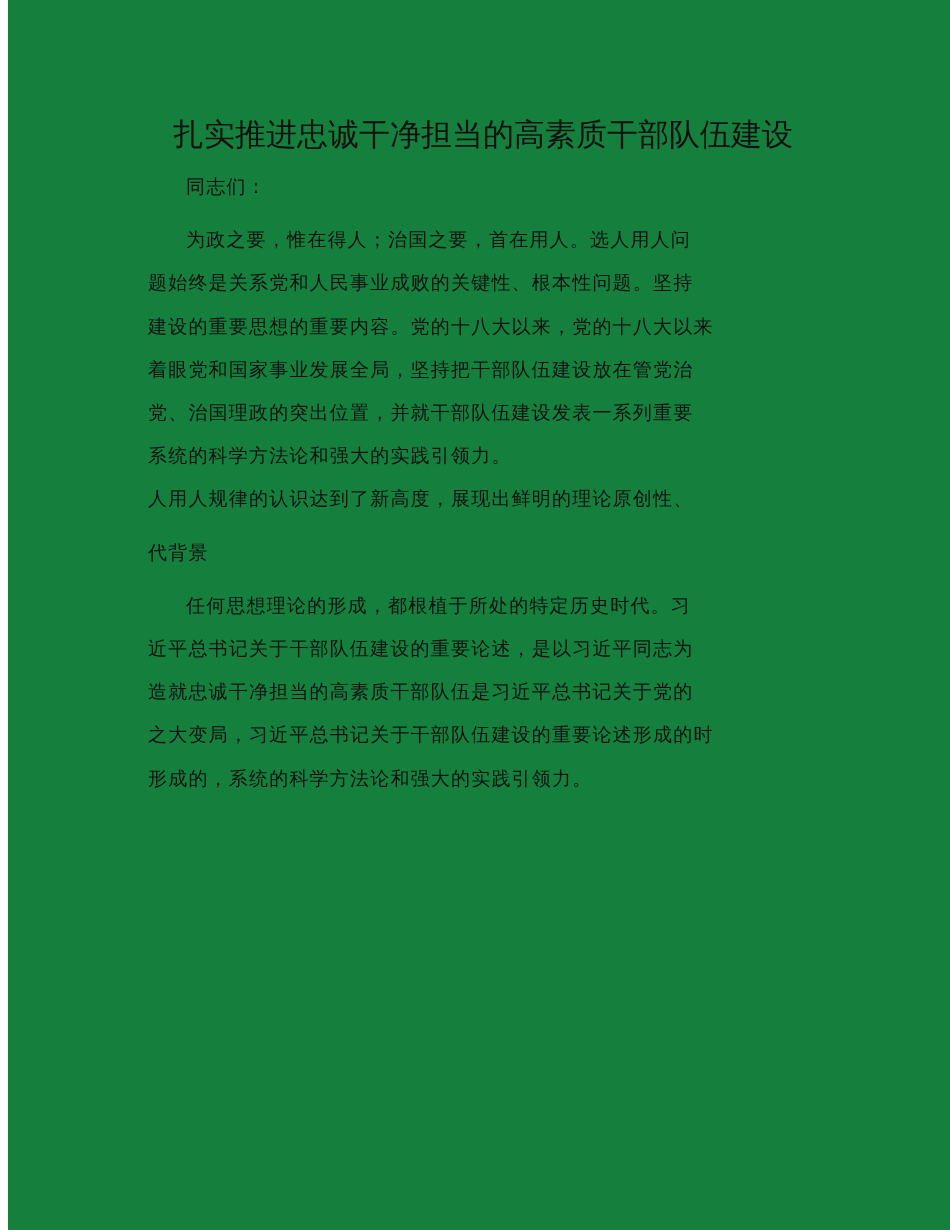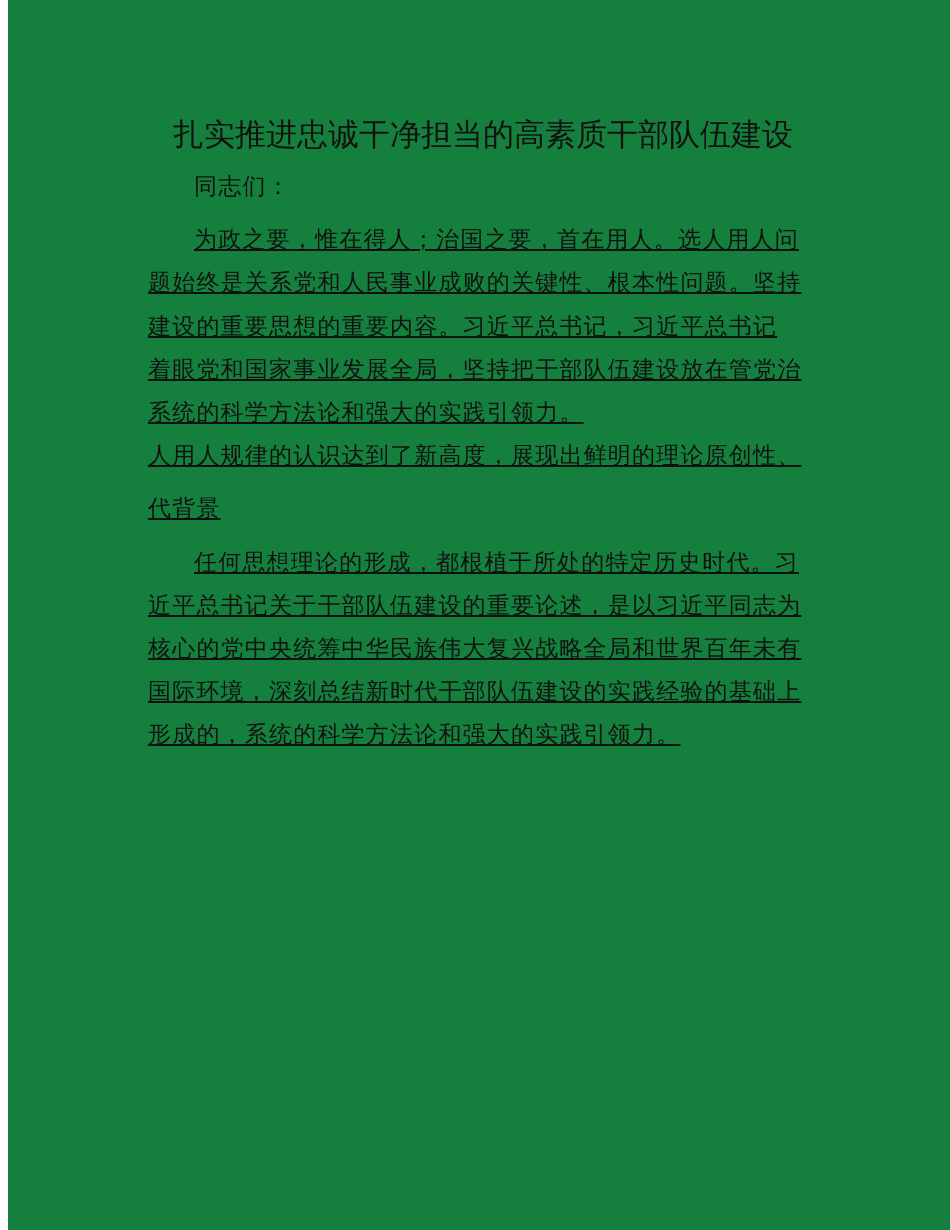--- a/index.html
+++ b/index.html
@@ -7,50 +7,51 @@
   .page {
     position: absolute; left: 8px; top: 0; width: 950px; height: 1230px; background: #15803d;
     font-family: "DejaVu Sans", "Liberation Sans", sans-serif; color: #111111;
   }
   .title {
     position: absolute; left: 140px; width: 670px; top: 112px;
     text-align: center; font-size: 31px; line-height: 44px; letter-spacing: 0px; white-space: nowrap;
   }
   .body {
     position: absolute; left: 140px; width: 672px; top: 165px;
-    font-size: 23px; line-height: 43.2px; letter-spacing: 1.2px;
+    font-size: 19px; line-height: 43.2px; letter-spacing: 1.2px;
   }
   .body p { margin: 0 0 10px 0; text-indent: 2em; text-align: justify; }
   .body p.salutation { margin-bottom: 10px; }
-  .line { display: block; white-space: nowrap; text-decoration: underline; }
+  .line { display: block; white-space: nowrap; }
 </style>
 </head>
 <body>
 
 <div class="page">
   <div class="title">扎实推进忠诚干净担当的高素质干部队伍建设</div>
 
   <div class="body">
     <p class="salutation"><span>同志们：</span></p>
 
     <p>
       <span class="line">为政之要，惟在得人；治国之要，首在用人。选人用人问</span>
       <span class="line" style="margin-left:-2em">题始终是关系党和人民事业成败的关键性、根本性问题。坚持</span>
-      <span class="line" style="margin-left:-2em">建设的重要思想的重要内容。习近平总书记，习近平总书记</span>
+      <span class="line" style="margin-left:-2em">建设的重要思想的重要内容。党的十八大以来，党的十八大以来</span>
       <span class="line" style="margin-left:-2em">着眼党和国家事业发展全局，坚持把干部队伍建设放在管党治</span>
+      <span class="line" style="margin-left:-2em">党、治国理政的突出位置，并就干部队伍建设发表一系列重要</span>
       <span class="line" style="margin-left:-2em">系统的科学方法论和强大的实践引领力。</span>
       <span class="line" style="margin-left:-2em">人用人规律的认识达到了新高度，展现出鲜明的理论原创性、</span>
     </p>
 
     <p>
       <span class="line" style="margin-left:-2em">代背景</span>
     </p>
 
     <p>
       <span class="line">任何思想理论的形成，都根植于所处的特定历史时代。习</span>
       <span class="line" style="margin-left:-2em">近平总书记关于干部队伍建设的重要论述，是以习近平同志为</span>
-      <span class="line" style="margin-left:-2em">核心的党中央统筹中华民族伟大复兴战略全局和世界百年未有</span>
-      <span class="line" style="margin-left:-2em">国际环境，深刻总结新时代干部队伍建设的实践经验的基础上</span>
+      <span class="line" style="margin-left:-2em">造就忠诚干净担当的高素质干部队伍是习近平总书记关于党的</span>
+      <span class="line" style="margin-left:-2em">之大变局，习近平总书记关于干部队伍建设的重要论述形成的时</span>
       <span class="line" style="margin-left:-2em">形成的，系统的科学方法论和强大的实践引领力。</span>
     </p>
 
   </div>
 </div>
 
 </body></html>

